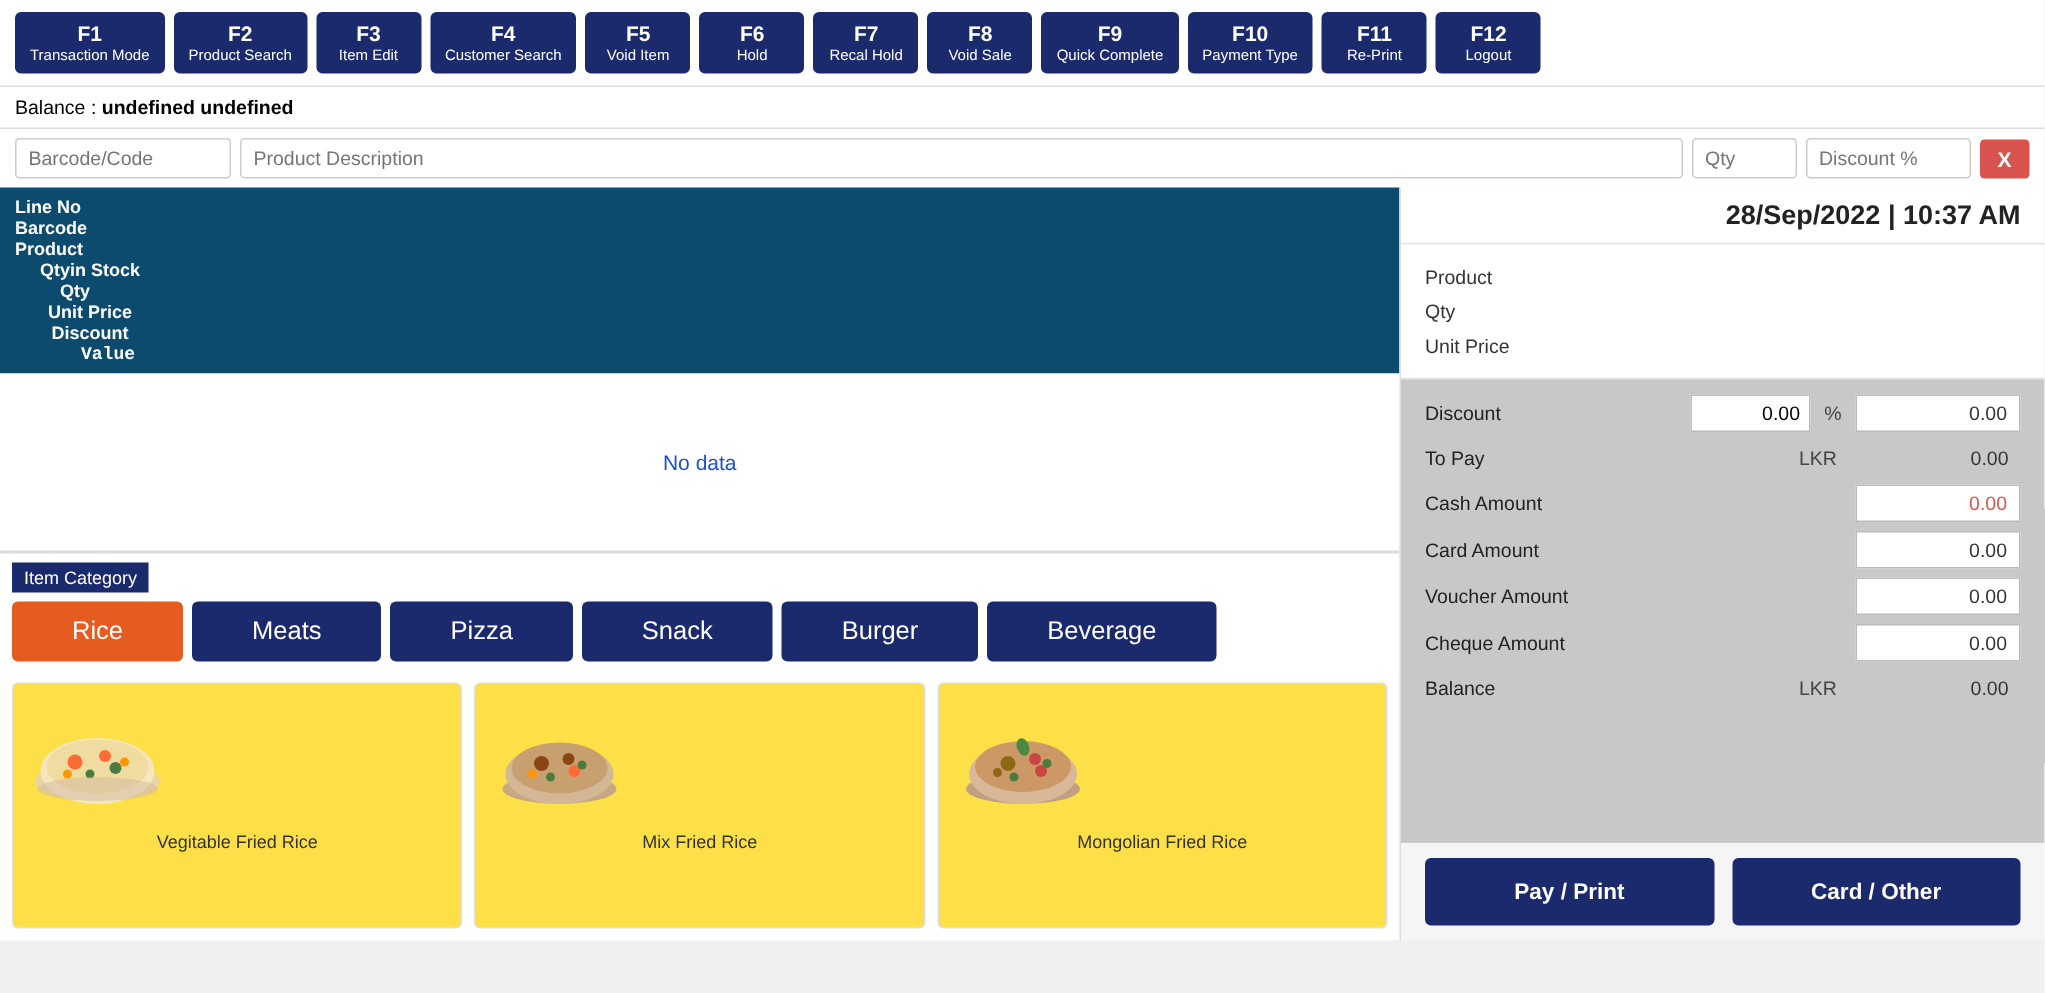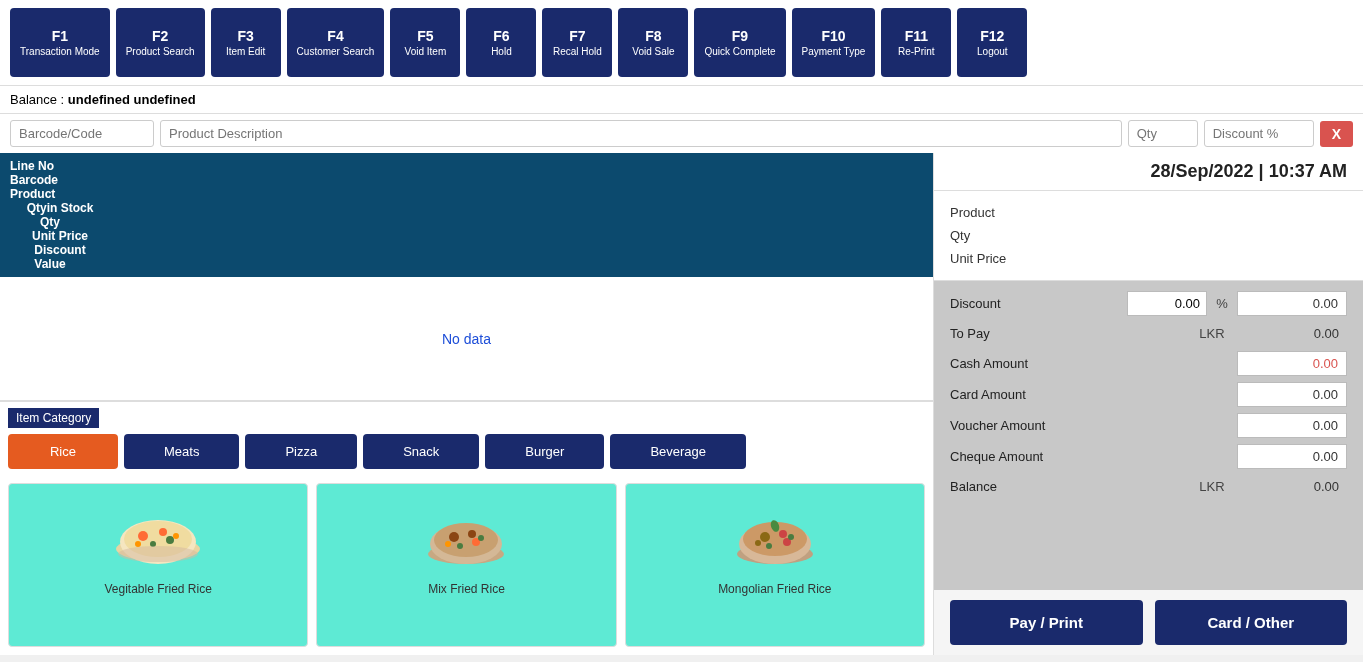--- a/index.html
+++ b/index.html
@@ -11,21 +11,21 @@
       display: flex;
       gap: 6px;
       flex-wrap: wrap;
     }
 
     .fkey-btn {
       background: #1a2a6c;
       color: #fff;
       border: none;
       border-radius: 4px;
-      padding: 20px 10px;
+      padding: 6px 10px;
       min-width: 70px;
       text-align: center;
       cursor: pointer;
       display: flex;
       flex-direction: column;
       align-items: center;
     }
     .fkey-btn .fkey-label { font-size: 14px; font-weight: bold; }
     .fkey-btn .fkey-desc { font-size: 10px; margin-top: 2px; }
 
@@ -87,21 +87,21 @@
       font-weight: bold;
       flex-direction: column;
     }
     .th-lineno { width: 70px; }
     .th-barcode { width: 100px; }
     .th-product { flex: 1; }
     .th-qtystock { width: 100px; text-align: center; }
     .th-qty { width: 80px; text-align: center; }
     .th-unitprice { width: 100px; text-align: center; }
     .th-discount { width: 100px; text-align: center; }
-    .th-value { width: 80px; text-align: center; }
+    .th-value { width: 80px; text-align: right; font-family: Liberation Mono, monospace; }
 
     .table-body {
       flex: 1;
       display: flex;
       align-items: center;
       justify-content: center;
       color: #1d4ed8;
       font-size: 14px;
       background: #fff;
       border-bottom: 1px solid #ddd;
@@ -124,21 +124,21 @@
       display: flex;
       gap: 6px;
       flex-wrap: wrap;
     }
     .cat-btn {
       background: #1a2a6c;
       color: #fff;
       border: none;
       border-radius: 4px;
       padding: 10px 40px;
-      font-size: 13px;
+      font-size: 17px;
       cursor: pointer;
       min-width: 110px;
       text-align: center;
     }
     .cat-btn.active {
       background: #e55b20;
     }
 
     .product-grid-wrapper {
       position: relative;
@@ -148,26 +148,25 @@
     }
     .product-grid {
       display: grid;
       grid-template-columns: repeat(3, 1fr);
       gap: 8px;
       padding: 8px;
       overflow-y: auto;
       height: 100%;
     }
     .product-card {
-      background: #5eead4;
+      background: #fde047;
       border: 1px solid #ddd;
       border-radius: 4px;
       display: flex;
       flex-direction: column;
-      align-items: center;
       padding: 10px 6px 8px;
       cursor: pointer;
       min-height: 150px;
     }
     .product-img {
       width: 100px;
       height: 80px;
       display: flex;
       align-items: center;
       justify-content: center;

